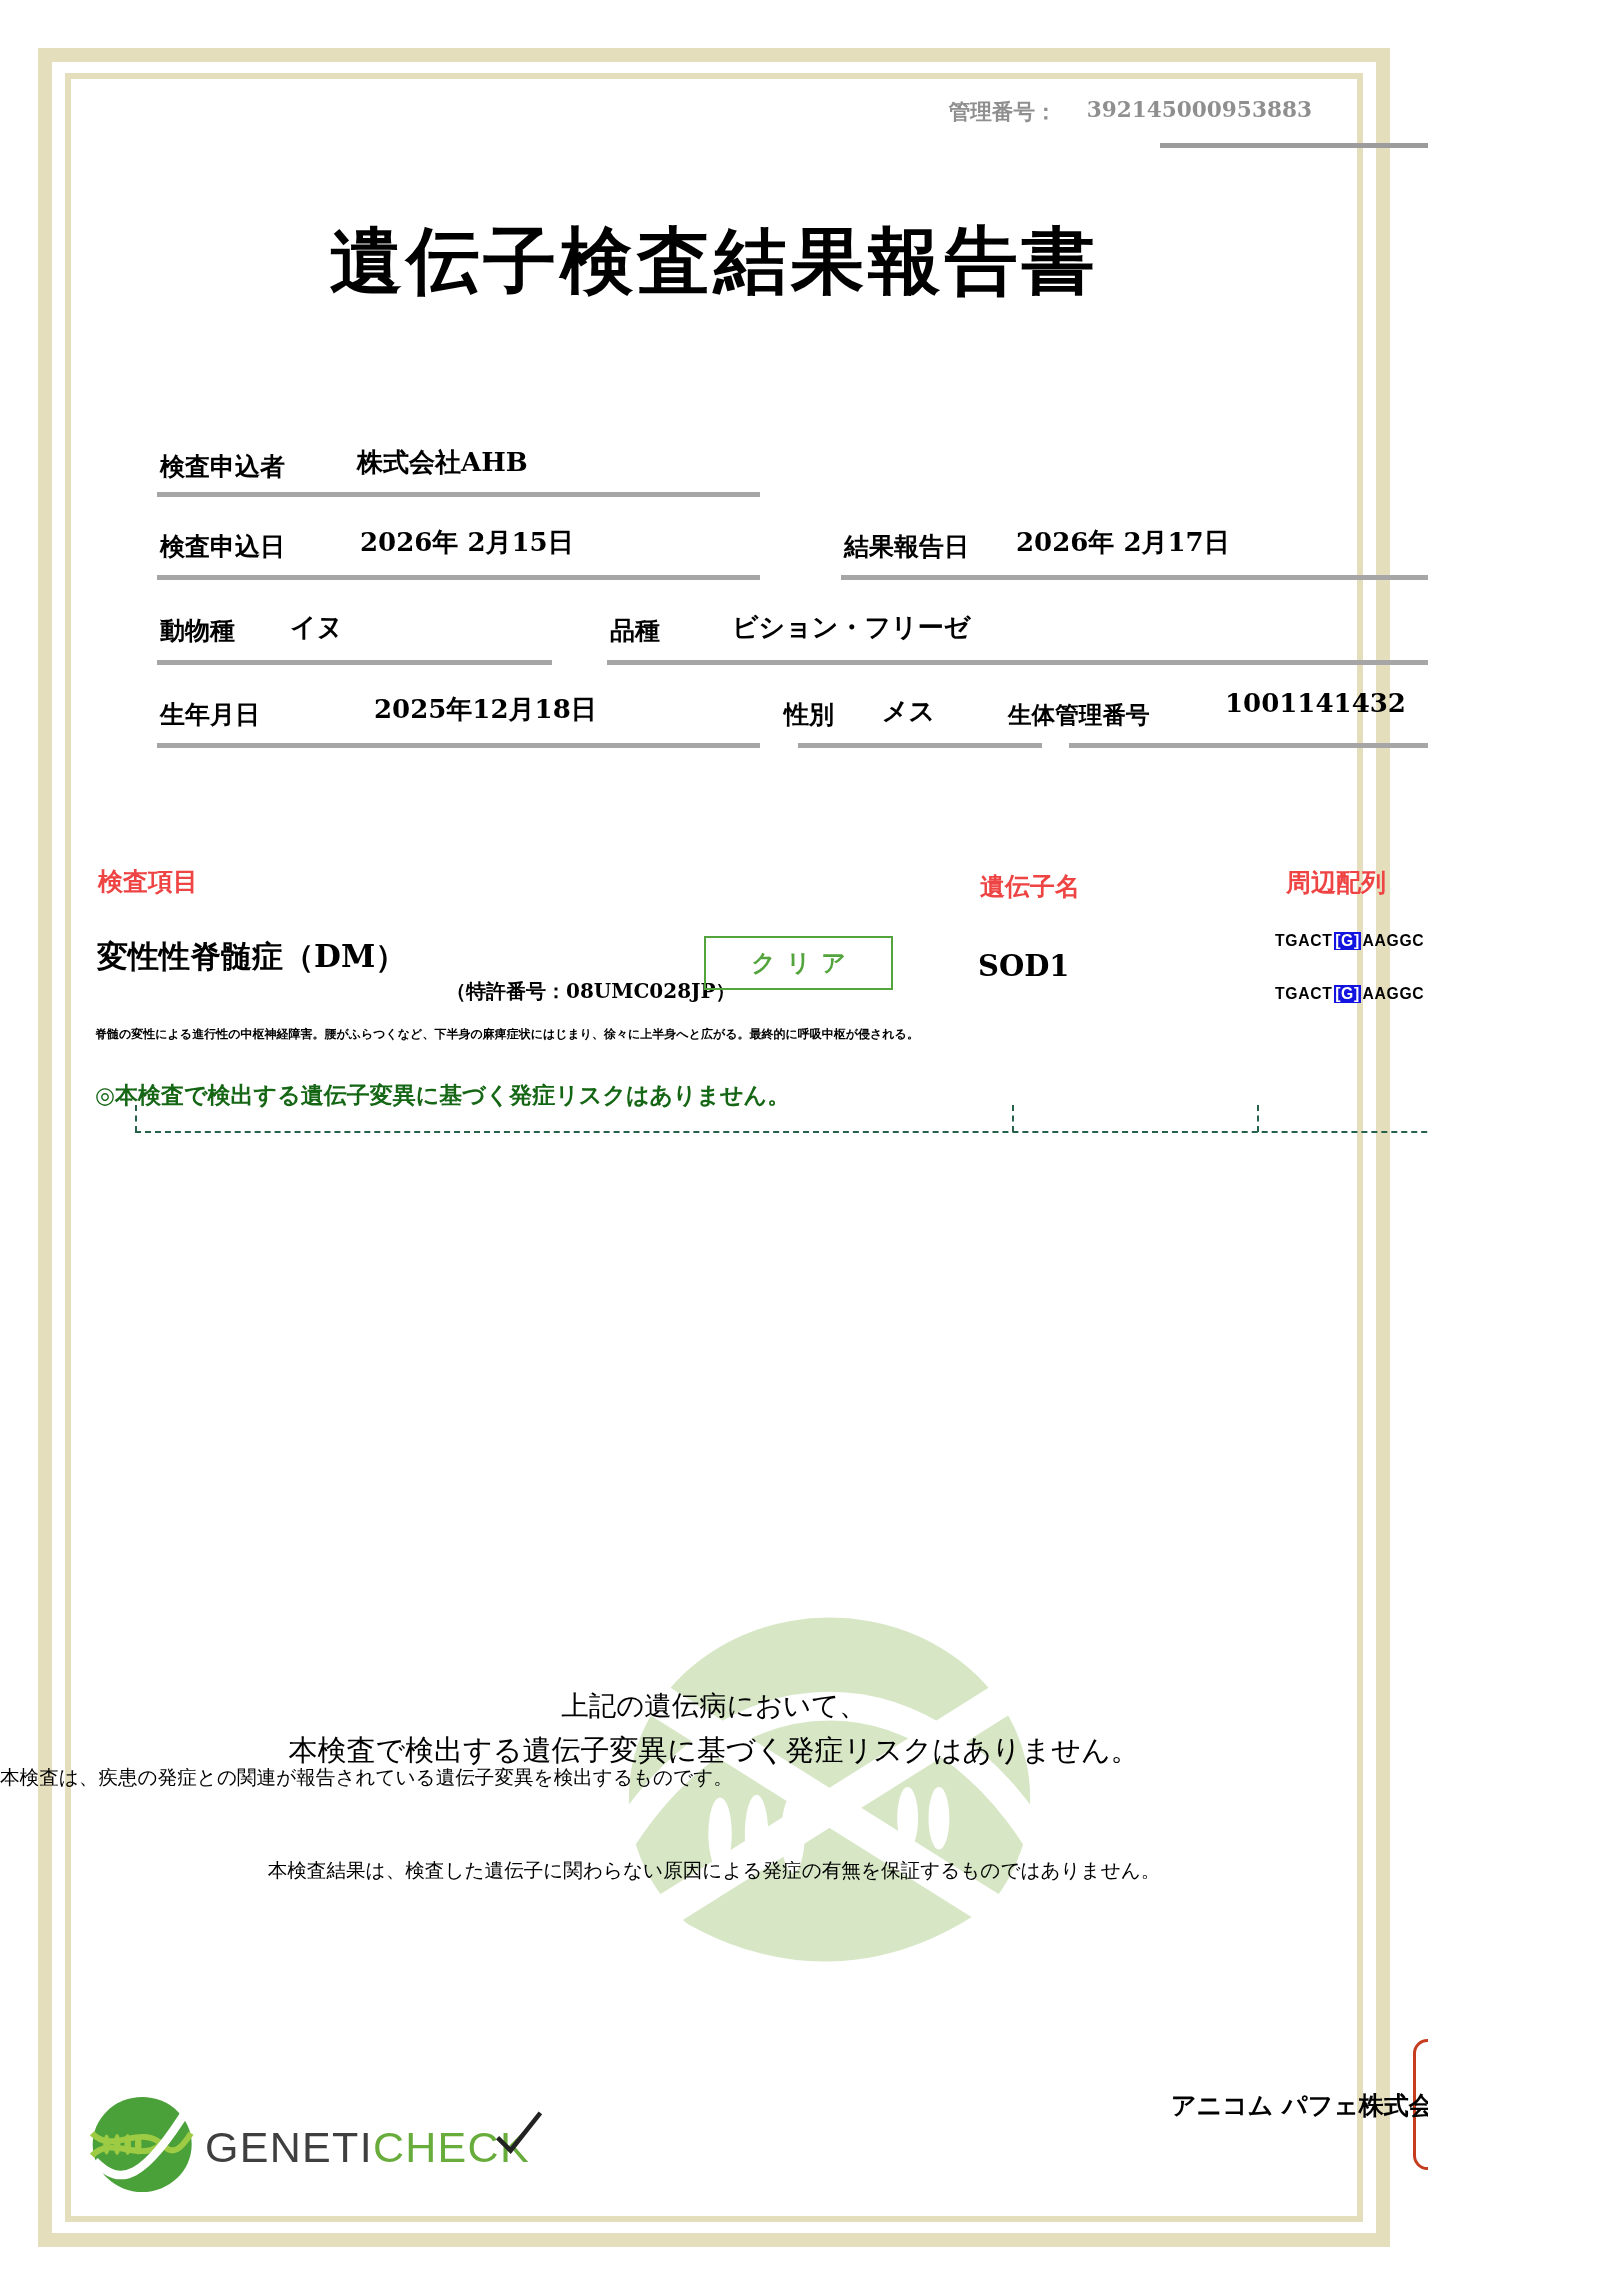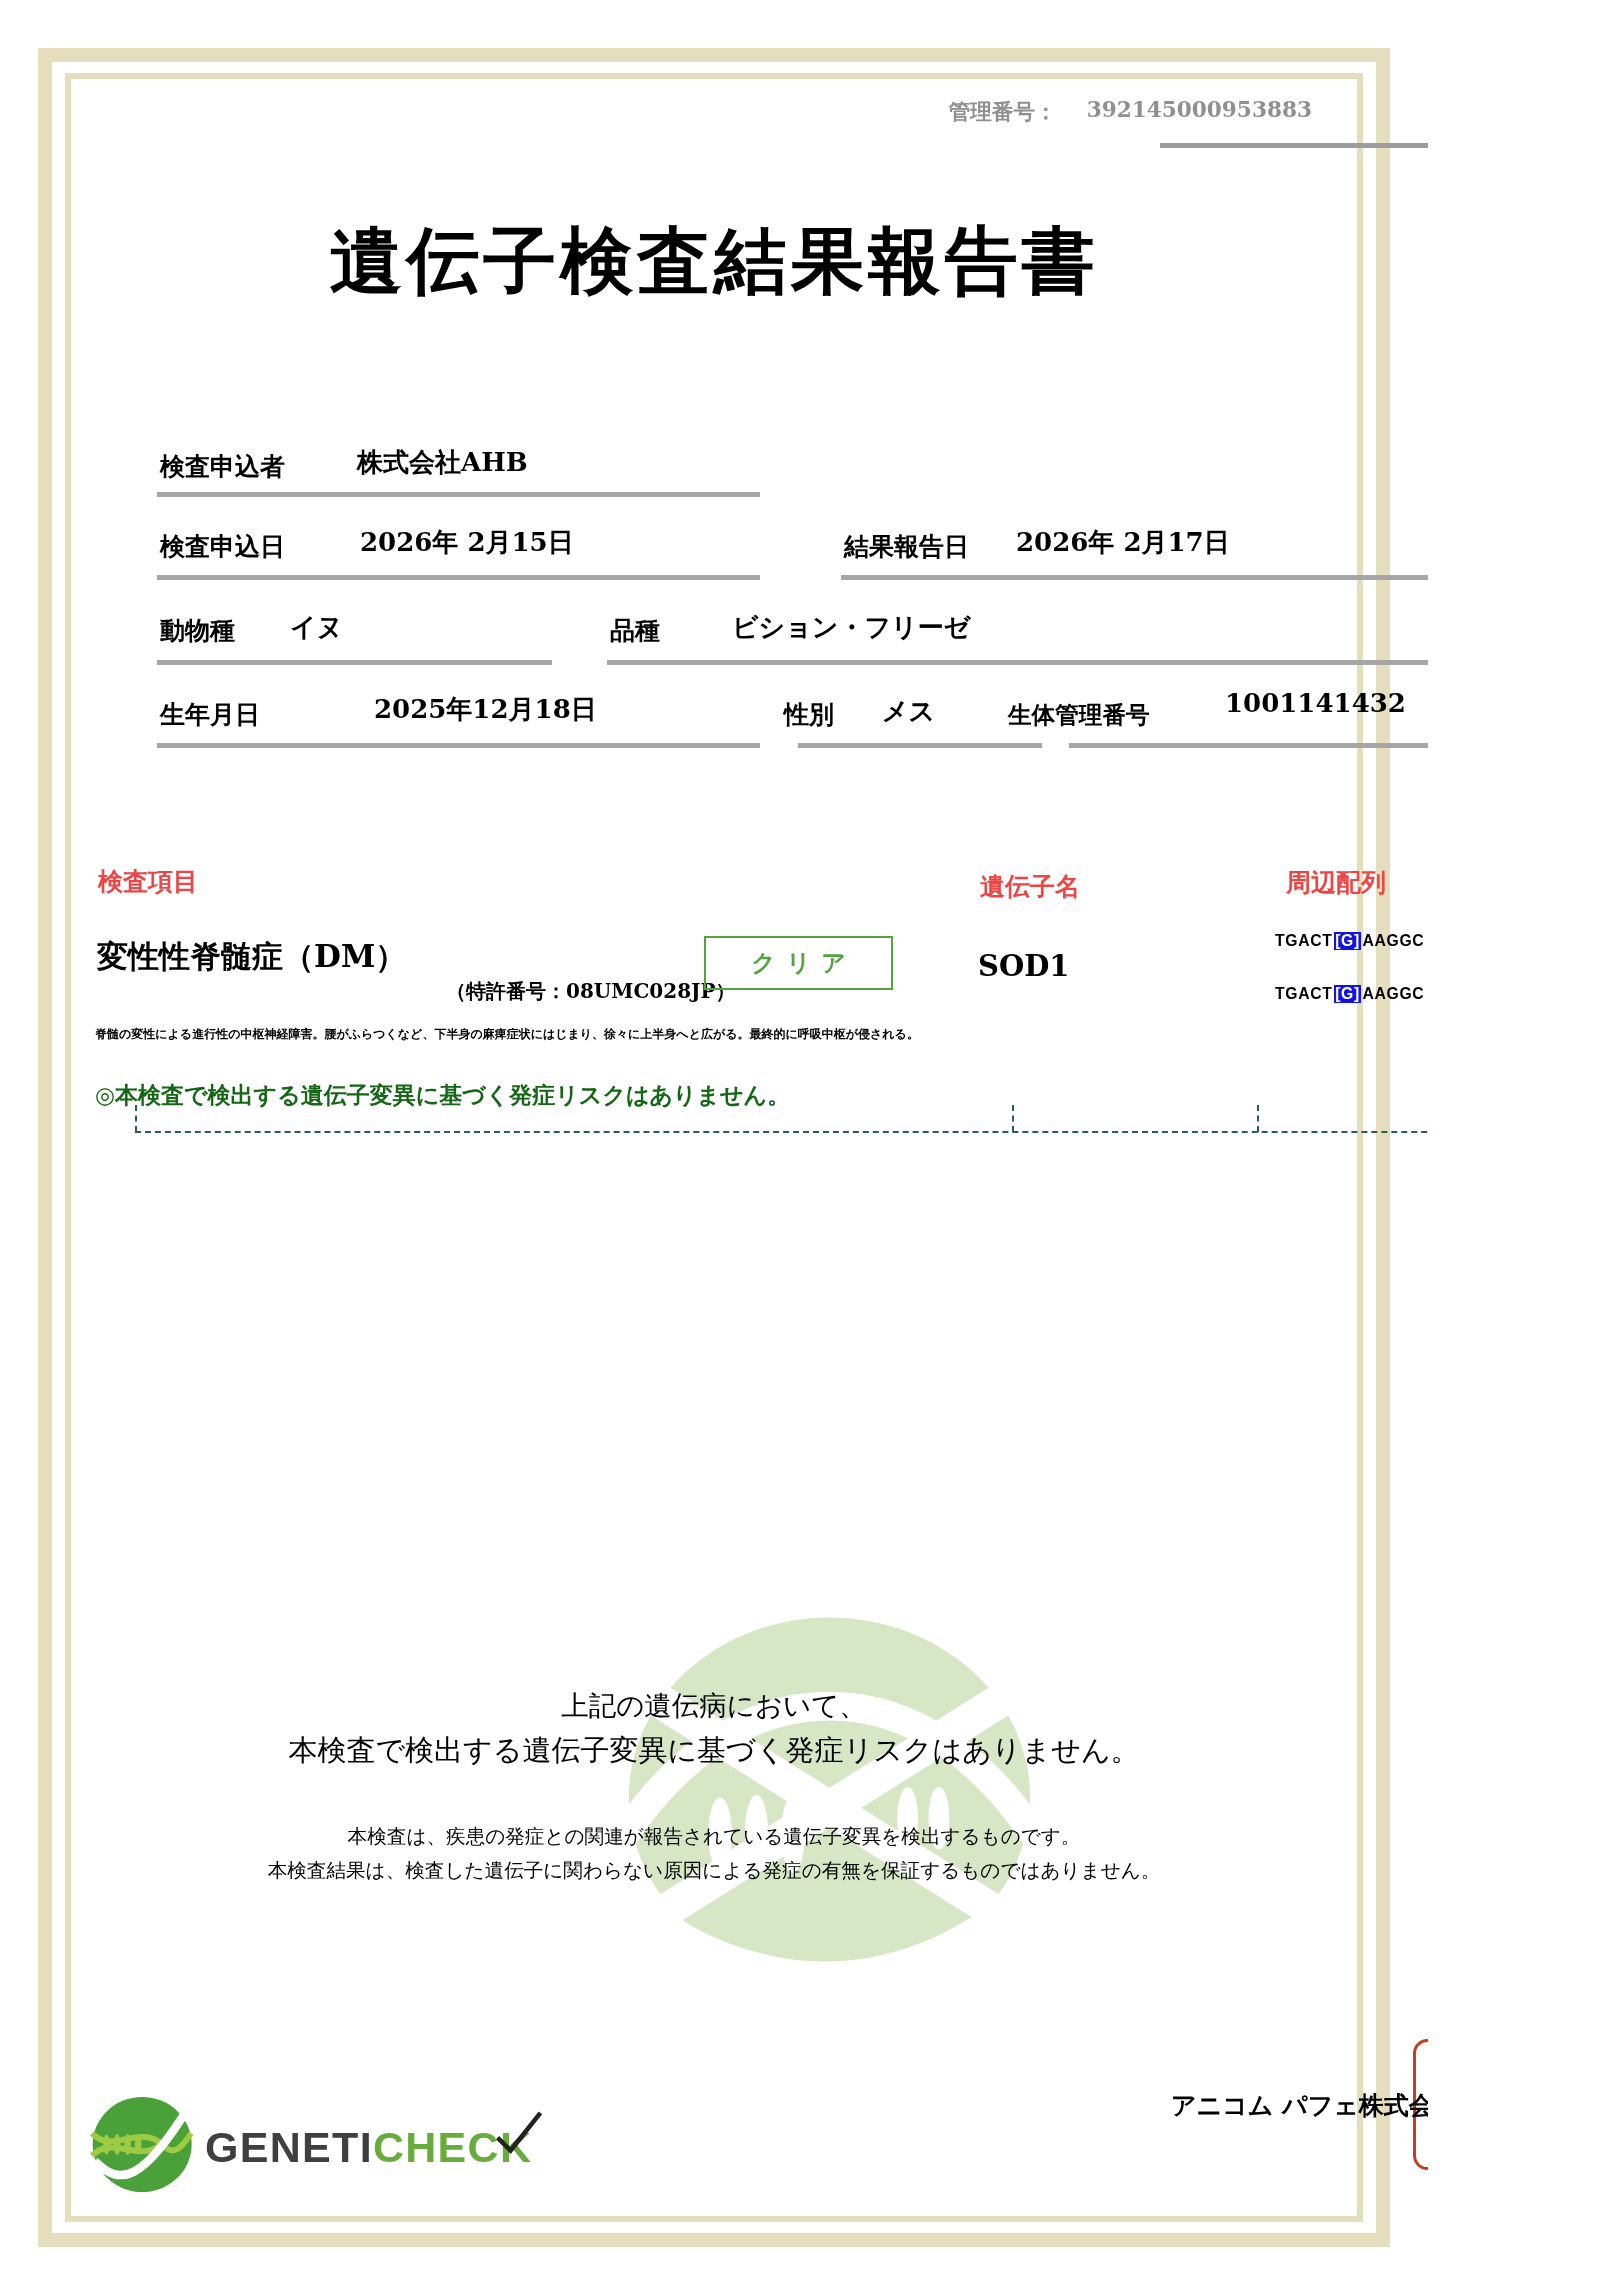--- a/index.html
+++ b/index.html
@@ -39,29 +39,29 @@
   .seq .variant{background:#1414e0;color:#fff;padding:0 1.3px;margin:0 1.3px;}
   .desc{left:95px;top:1018px;width:1436px;font-size:12px;font-weight:700;line-height:32px;white-space:normal;}
   .risk{left:95px;top:1080px;font-size:23px;font-weight:700;color:#156615;}
   .dash-bottom{left:135px;top:1131px;width:1362px;height:0;border-top:2.6px dashed #26624a;}
   .tick{position:absolute;top:1105px;height:27px;width:0;border-left:2px dashed #26624a;}
 
   
   .gothic{font-family:"Liberation Sans","DejaVu Sans",sans-serif;}
   .sum1{left:0;right:0;top:1688px;text-align:center;font-size:27.5px;z-index:2;}
   .sum2{left:0;right:0;top:1731px;text-align:center;font-size:29px;z-index:2;}
-  .note1{left:0;right:0;top:1823px;text-align:center;font-size:19.6px;z-index:2;}
+  .note1{left:0;right:0;top:1764px;font-size:19.6px;z-index:2;}
   .note2{left:0;right:0;top:1857px;text-align:center;font-size:19.6px;z-index:2;}
   .watermark{left:620px;top:1615px;width:419px;height:370px;z-index:0;}
 
   
   .logo-mark{left:90px;top:2095px;width:107px;height:99px;}
   .wordmark{left:205px;top:2123px;display:inline-flex;align-items:baseline;
             font-family:"Liberation Sans","DejaVu Sans",sans-serif;font-size:43px;
-            font-weight:700;letter-spacing:1.3px;}
+            font-weight:400;letter-spacing:1.3px;}
   .wm-dark{color:#3f3f3f;}
   .wm-green{color:#68ad3c;}
   .k-wrap{position:relative;color:#68ad3c;}
   .k-check{position:absolute;left:-5.2px;top:-13px;width:48px;height:46px;}
   .company{left:1171px;top:2089px;font-size:25px;font-weight:700;z-index:3;}
   .seal{left:1413px;top:2039px;width:110px;height:131px;border:3.9px solid #c63c1e;
         border-radius:14.4px;writing-mode:vertical-rl;color:#c63c1e;font-size:25.5px;
         font-weight:600;line-height:1.35;padding:6.5px 3.9px;box-sizing:border-box;
         display:flex;justify-content:center;z-index:1;}
   .seal div{margin:0 1.3px;}

